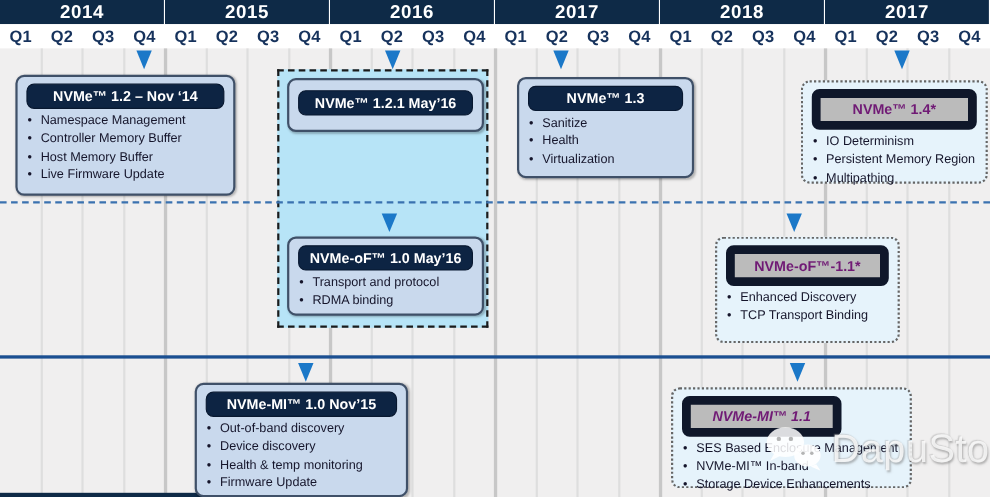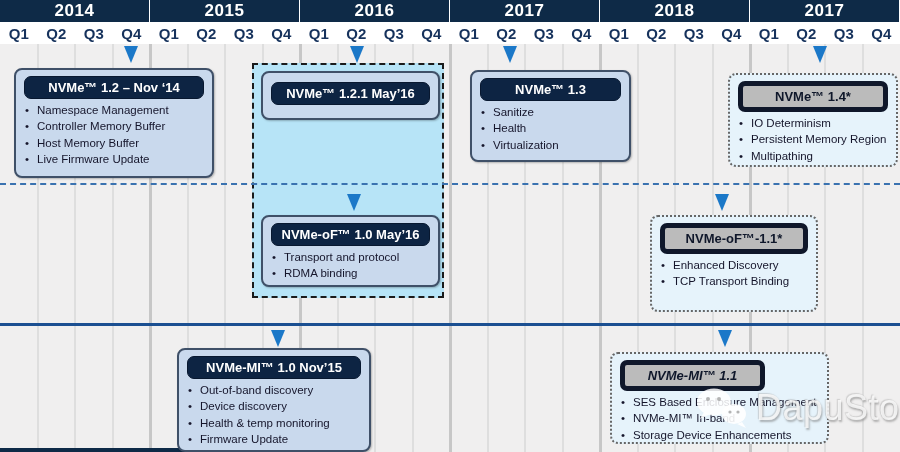--- a/index.html
+++ b/index.html
@@ -43,21 +43,21 @@
     position:absolute;background:#b7e4f7;border:2px dashed #1b1b1b;z-index:1;
   }
   .box{position:absolute;border-radius:8px;z-index:3;box-shadow:1px 1px 2px rgba(0,0,0,.25);}
   .box.peri{background:#c9d9ed;border:2px solid #3f5068;}
   .box.pale{background:#e6f3fb;border:2px dotted #666;box-shadow:none;}
   .pill{
     margin:6px 8px 3px 8px;padding:3px 2px;border-radius:7px;text-align:center;
     font-size:13px;font-weight:bold;white-space:nowrap;overflow:hidden;
   }
   .pill.navy{background:#0d2443;color:#ffffff;border:1px solid #081830;}
-  .pill.gray{background:#bbbbbb;color:#0f172a;border:5px solid #0f172a;}
+  .pill.gray{background:#bbbbbb;color:#701a75;border:8px solid #0f172a;}
   .pill.narrow{margin-right:62px;font-style:italic;}
   ul.features{
     list-style:none;margin:2px 4px 0 6px;padding:0;
     color:#15152b;font-size:11.5px;line-height:1.42;
   }
   ul.features li{position:relative;padding-left:15px;}
   ul.features li::before{content:"\2022";position:absolute;left:3px;}
   
   .watermark{position:absolute;left:692px;top:384px;z-index:6;display:flex;align-items:center;pointer-events:none;}
   .wm-text{

